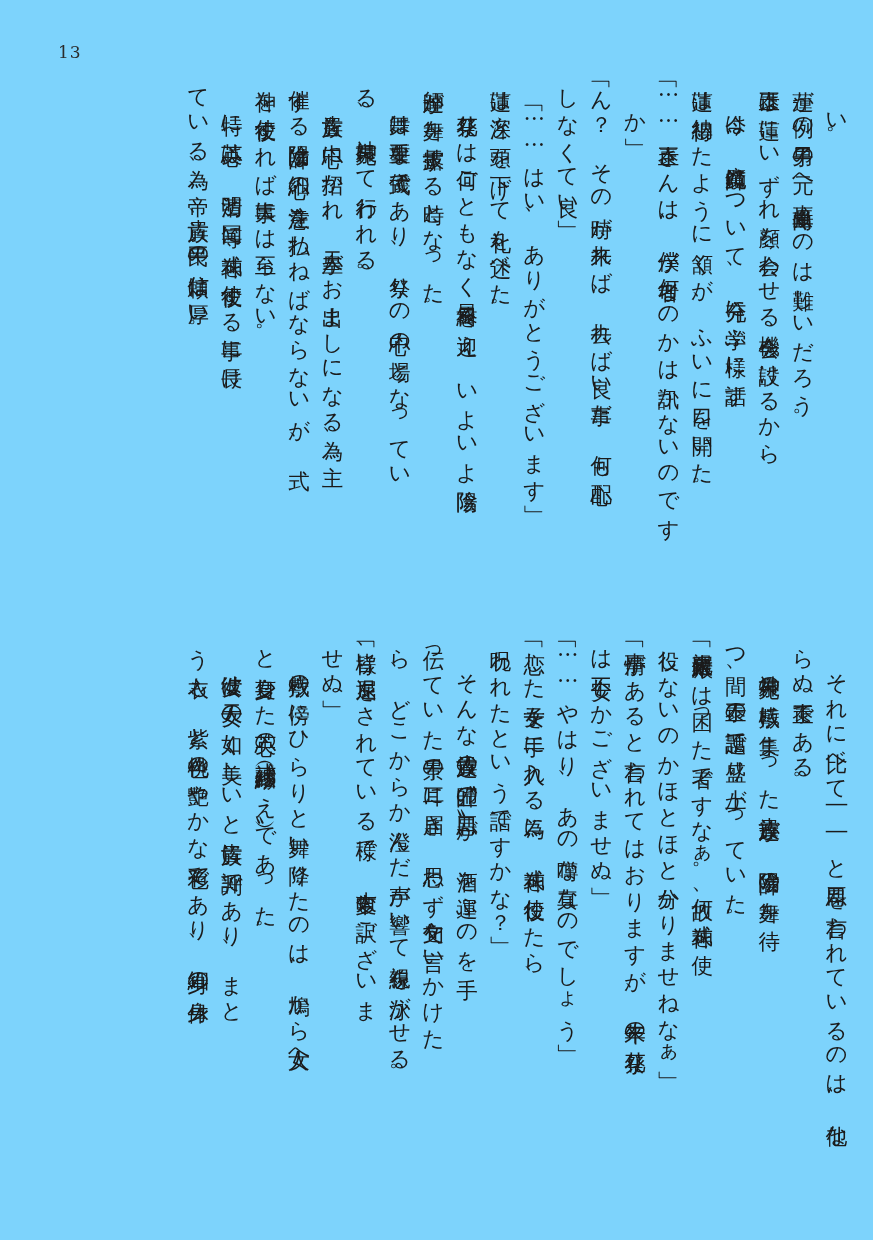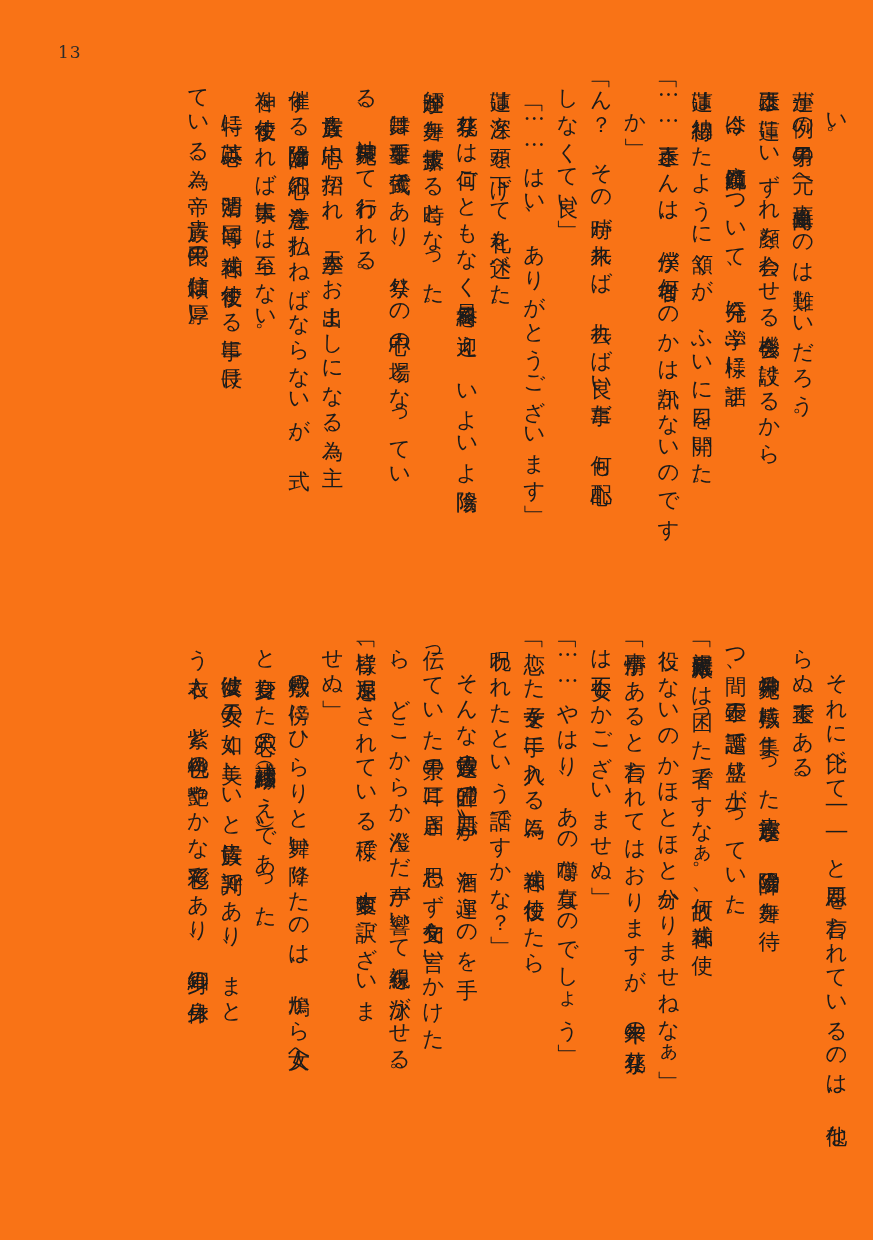--- a/index.html
+++ b/index.html
@@ -5,21 +5,21 @@
   html, body {
     margin: 0;
     padding: 0;
     background: #ffffff;
   }
 
   .page {
     position: relative;
     width: 873px;
     height: 1240px;
-    background: #f97316;
+    background: #7dd3fc;
     overflow: hidden;
     font-family: "DejaVu Serif", "Liberation Serif", serif;
     color: #1a1a1a;
   }
 
   
   .folio {
     position: absolute;
     left: 58px;
     top: 44px;

